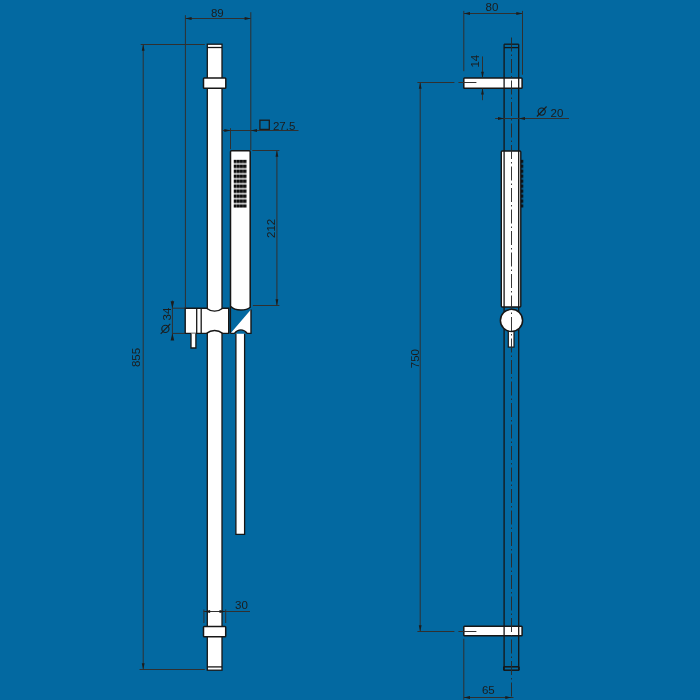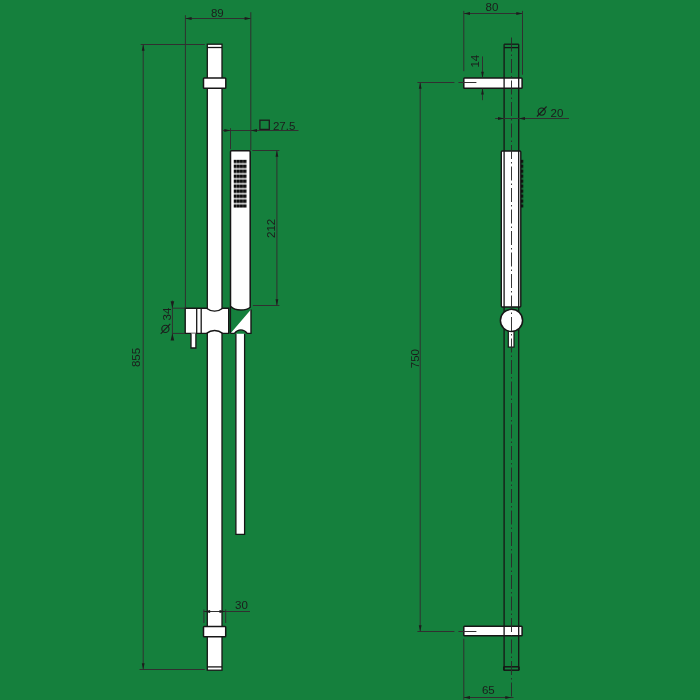--- a/index.html
+++ b/index.html
@@ -1,16 +1,16 @@
 <!DOCTYPE html>
 <html><head>
 <meta charset="utf-8">
 <style>
   html,body{margin:0;padding:0;background:#fff;}
-  #wrap{width:700px;height:700px;position:relative;background:#15803d;}
+  #wrap{width:700px;height:700px;position:relative;background:#0369a1;}
   svg{position:absolute;top:0;left:0;}
   text{font-family:"Liberation Sans",sans-serif;fill:#1c1c1c;}
 </style>
 </head>
 <body>
 <div id="wrap">
 <svg width="700" height="700" viewBox="0 0 700 700">
 <defs>
   <pattern id="spray" x="233.7" y="159.6" width="3.225" height="4.98" patternUnits="userSpaceOnUse">
     <rect x="0" y="0" width="3.02" height="3.6" fill="#0e0e0e"></rect>

